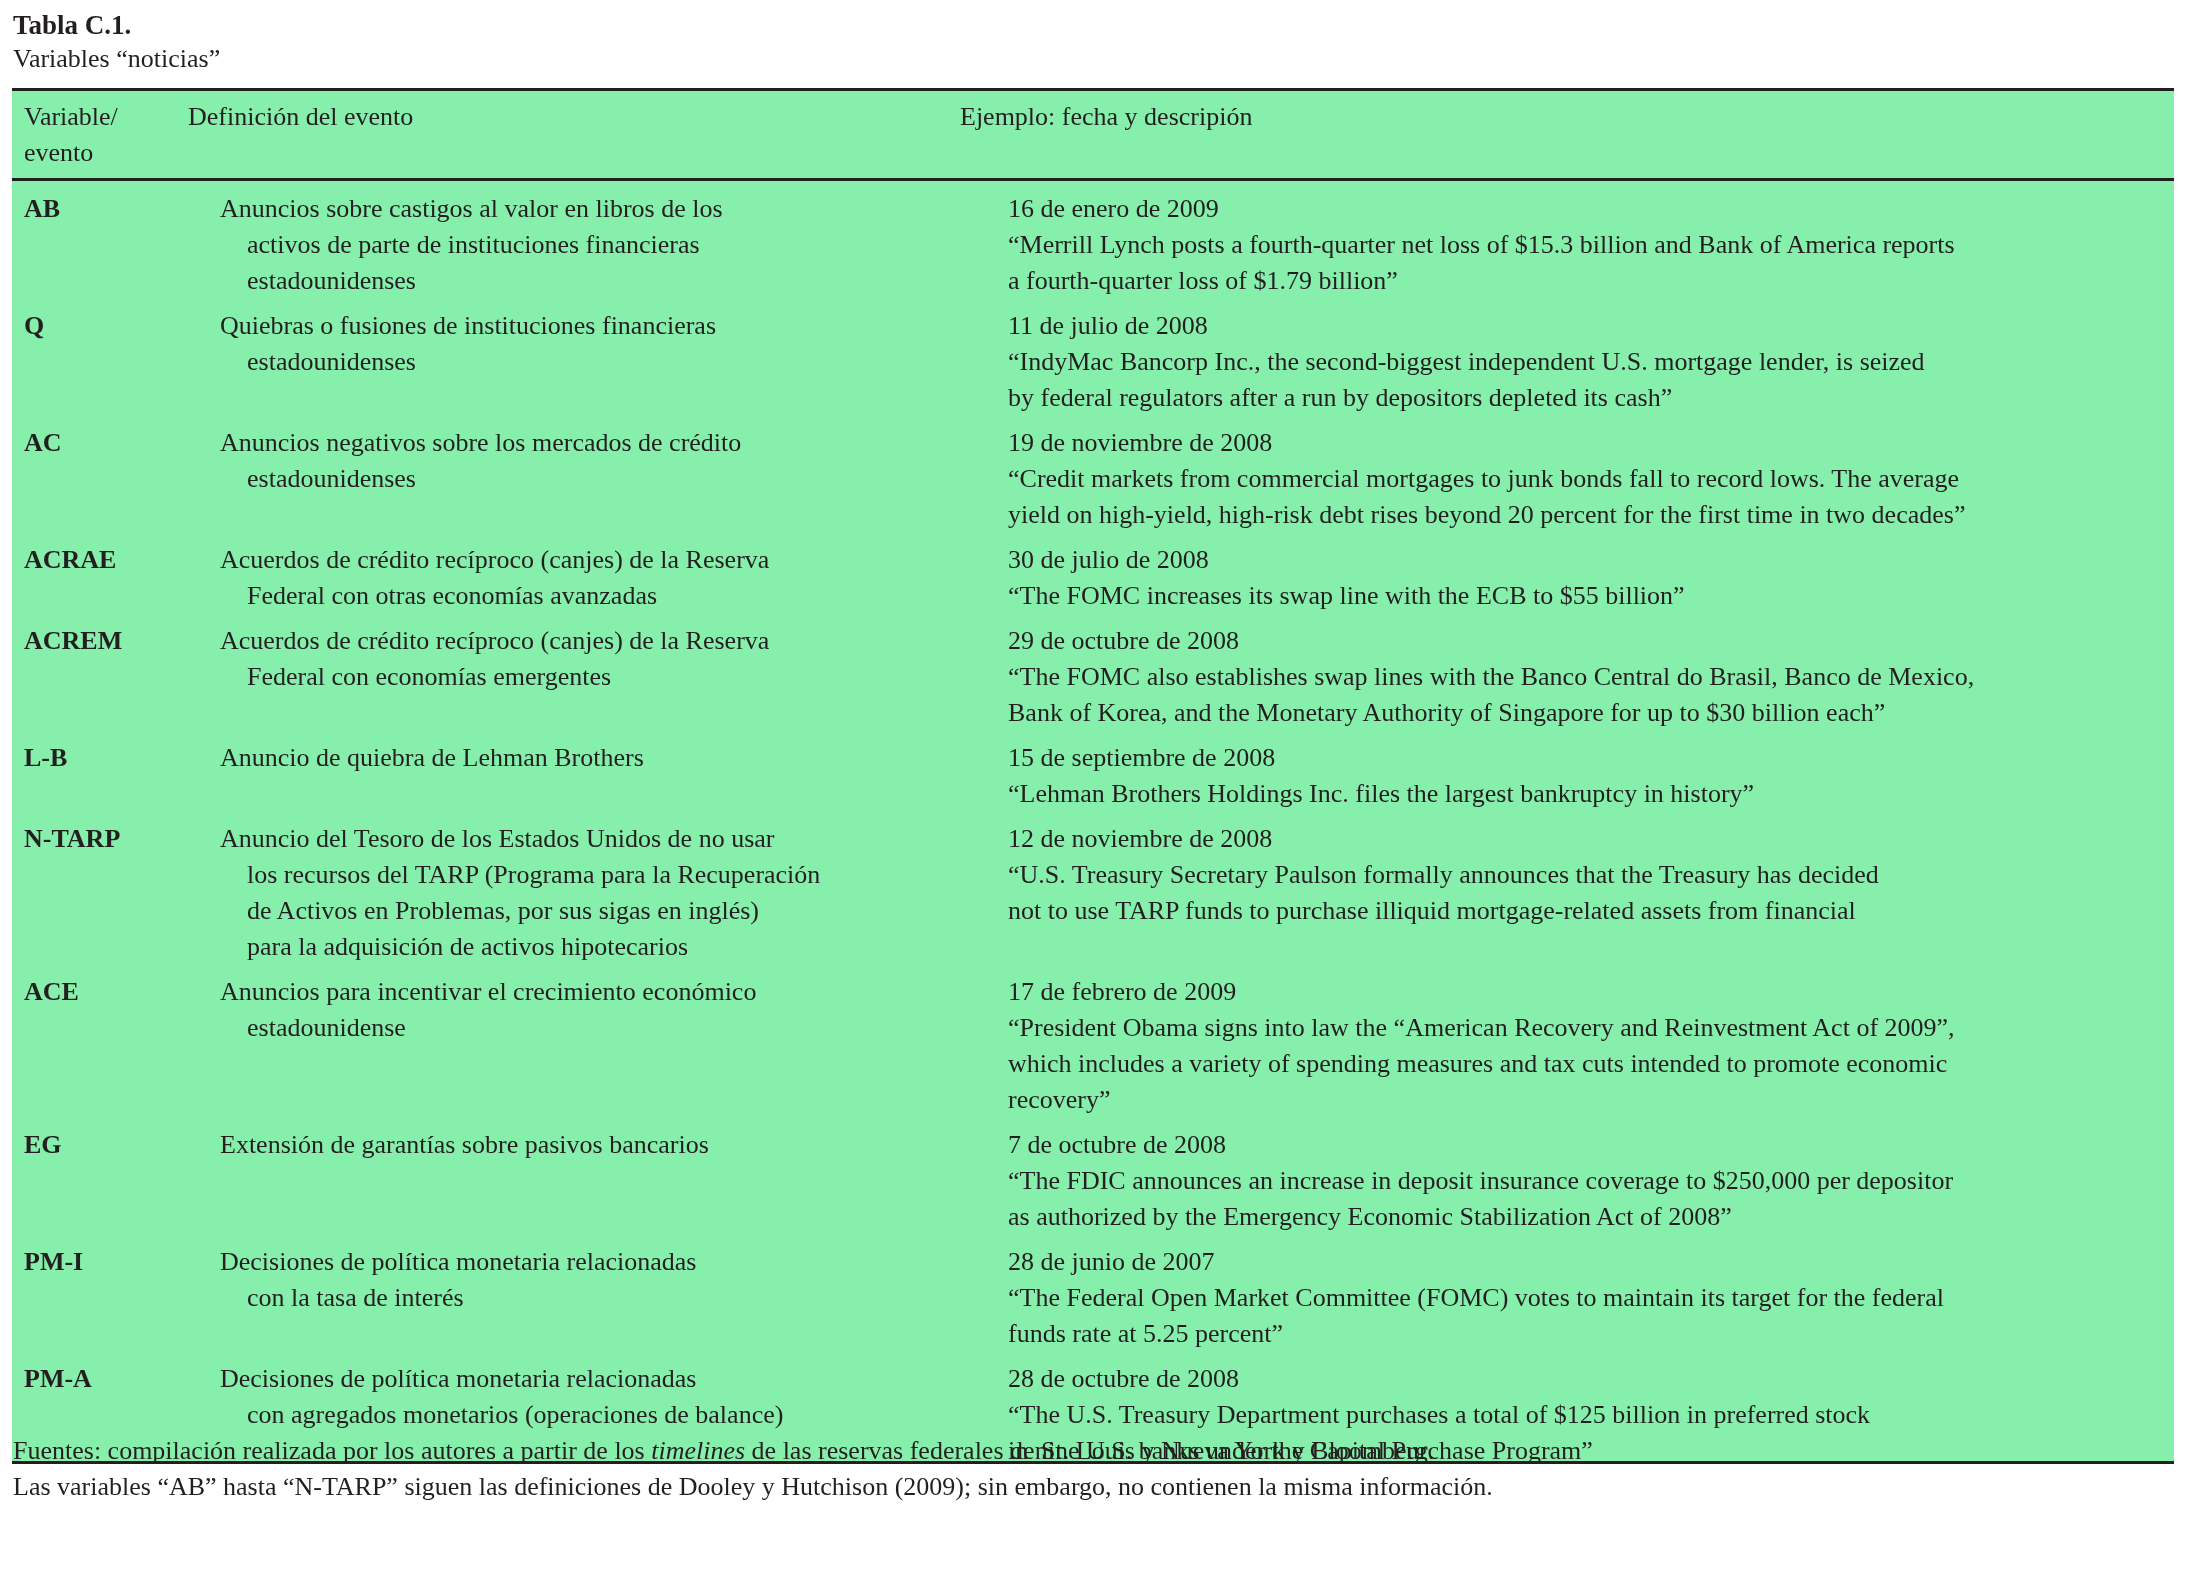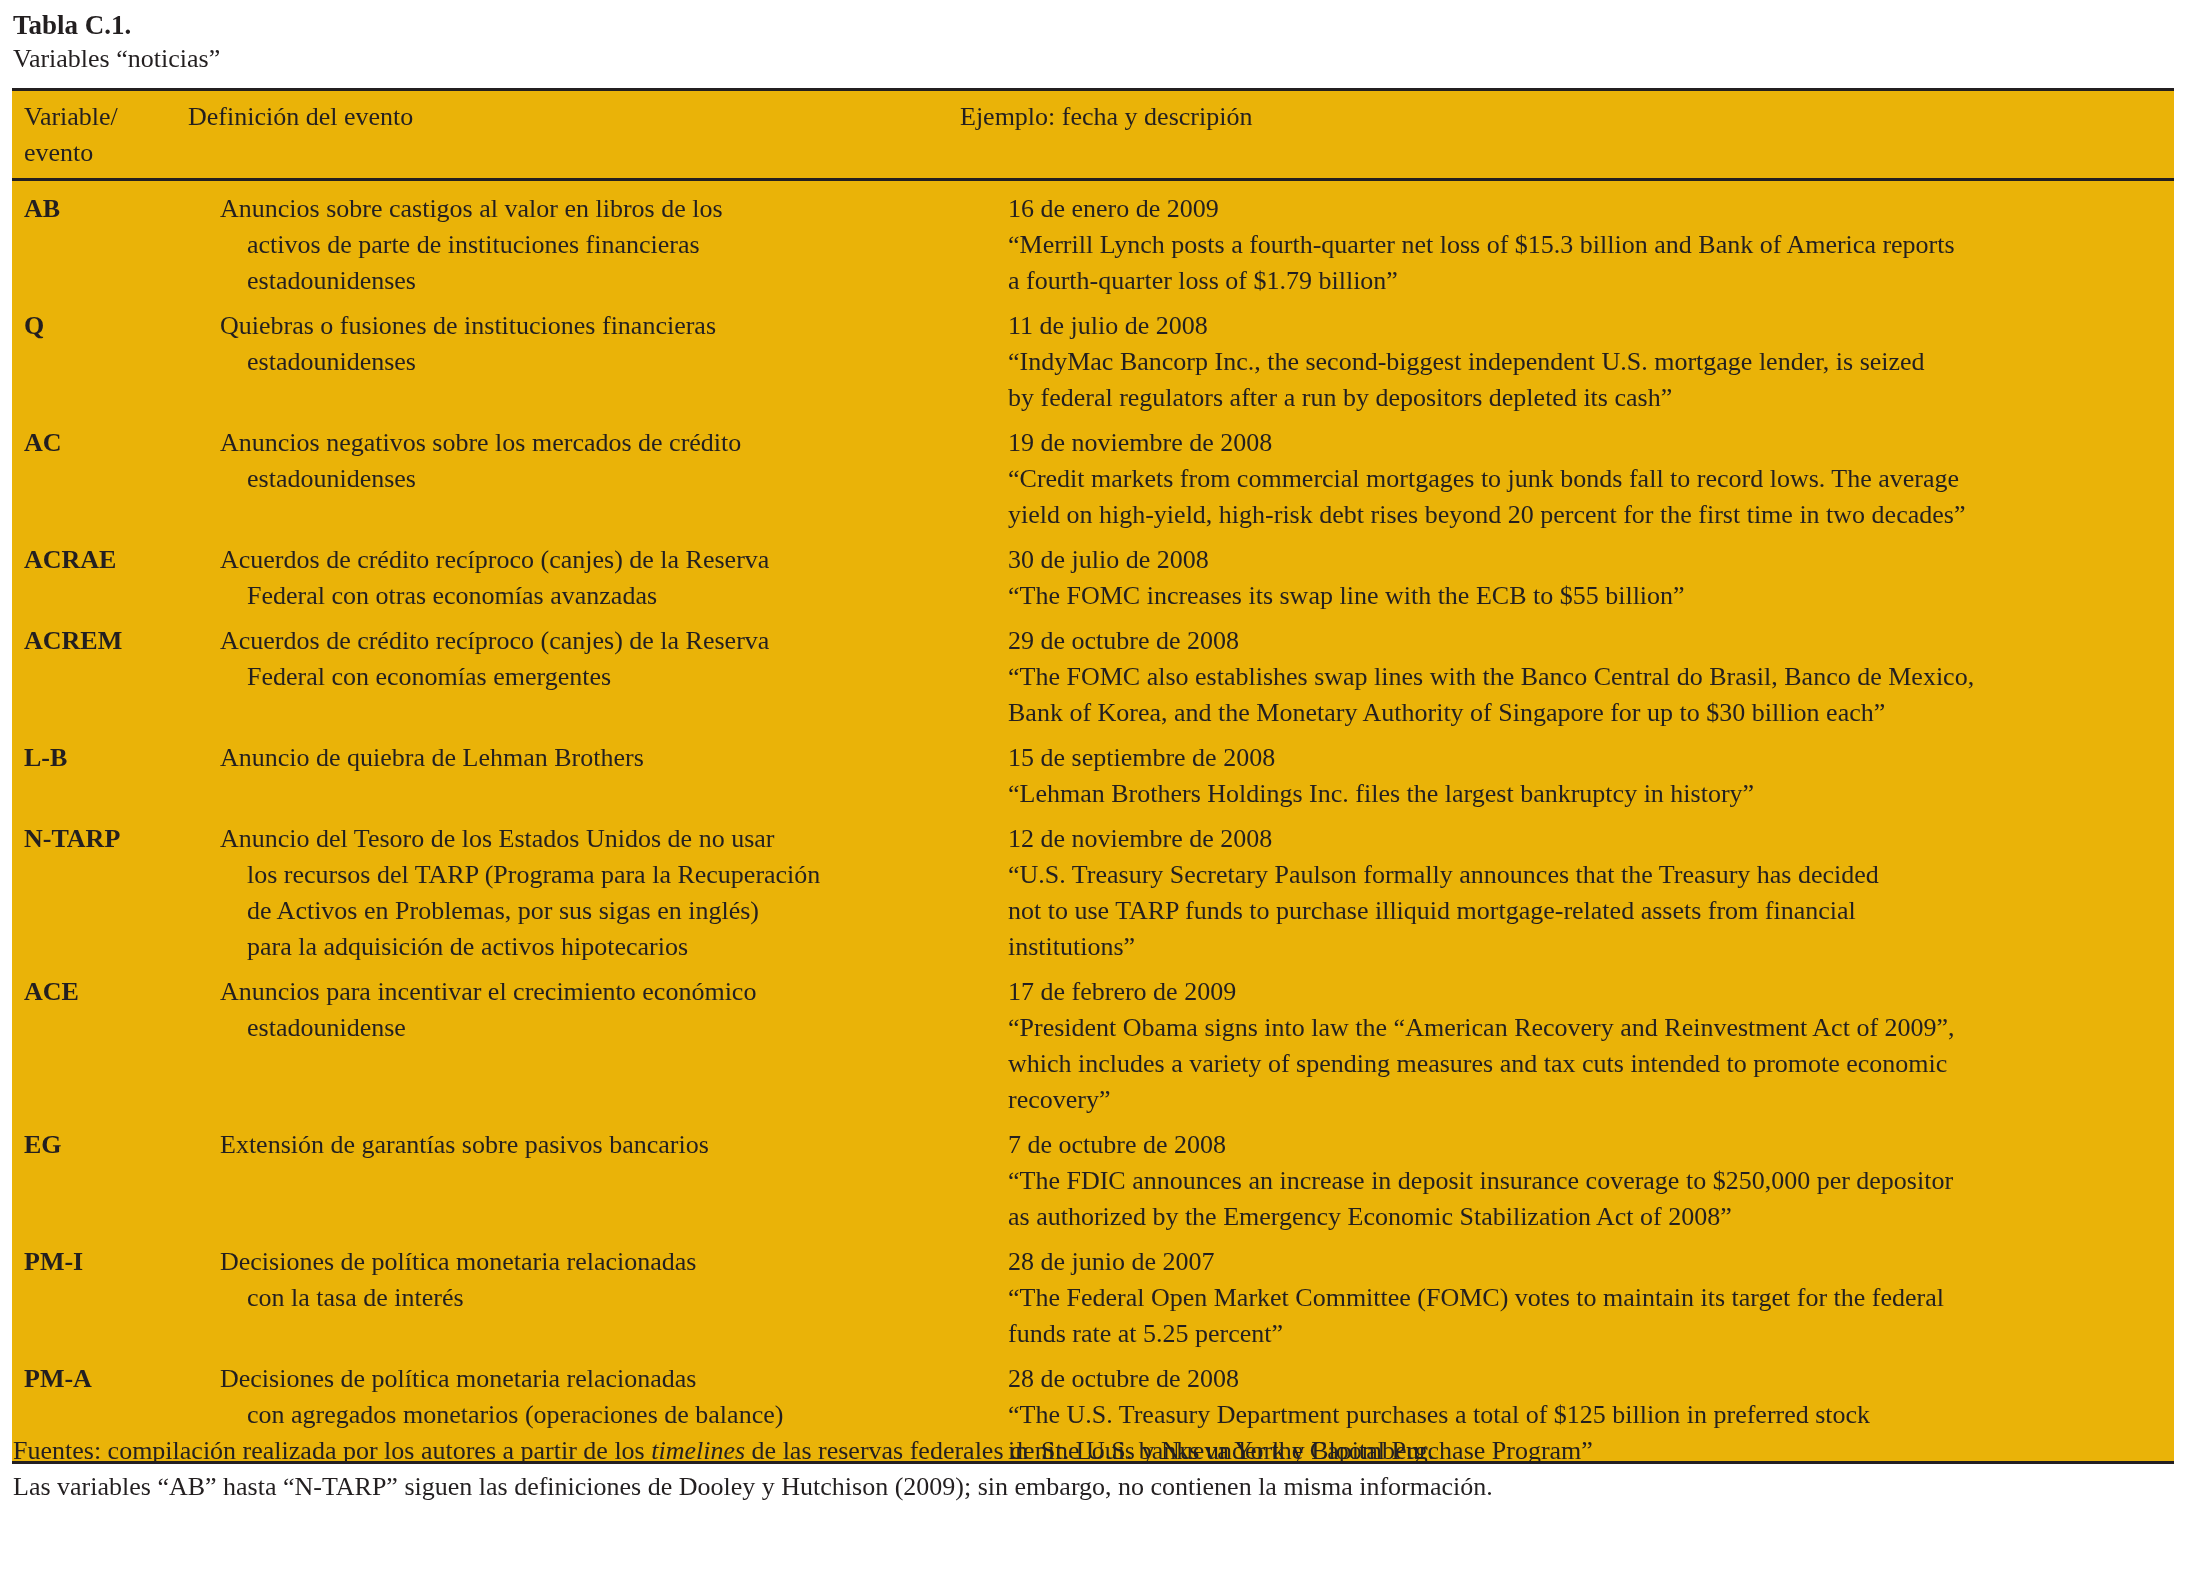--- a/index.html
+++ b/index.html
@@ -29,21 +29,21 @@
     top: 42px;
     font-size: 26px;
     line-height: 34px;
   }
   .table {
     position: absolute;
     left: 12px;
     top: 88px;
     width: 2162px;
     height: 1376px;
-    background: #eab308;
+    background: #86efac;
     border-top: 3px solid #231f20;
     border-bottom: 3px solid #231f20;
     box-sizing: border-box;
   }
   .thead {
     position: relative;
     height: 90px;
     border-bottom: 3px solid #231f20;
     box-sizing: border-box;
   }
@@ -194,21 +194,20 @@
         <div class="cell c2">
           <span class="line">Anuncio del Tesoro de los Estados Unidos de no usar</span>
           <span class="line cont">los recursos del TARP (Programa para la Recuperación</span>
           <span class="line cont">de Activos en Problemas, por sus sigas en inglés)</span>
           <span class="line cont">para la adquisición de activos hipotecarios</span>
         </div>
         <div class="cell c3">
           <span class="line date">12 de noviembre de 2008</span>
           <span class="line">“U.S. Treasury Secretary Paulson formally announces that the Treasury has decided</span>
           <span class="line">not to use TARP funds to purchase illiquid mortgage-related assets from financial</span>
-          <span class="line">institutions”</span>
         </div>
       </div>
       <div class="row">
         <div class="cell c1">ACE</div>
         <div class="cell c2">
           <span class="line">Anuncios para incentivar el crecimiento económico</span>
           <span class="line cont">estadounidense</span>
         </div>
         <div class="cell c3">
           <span class="line date">17 de febrero de 2009</span>

